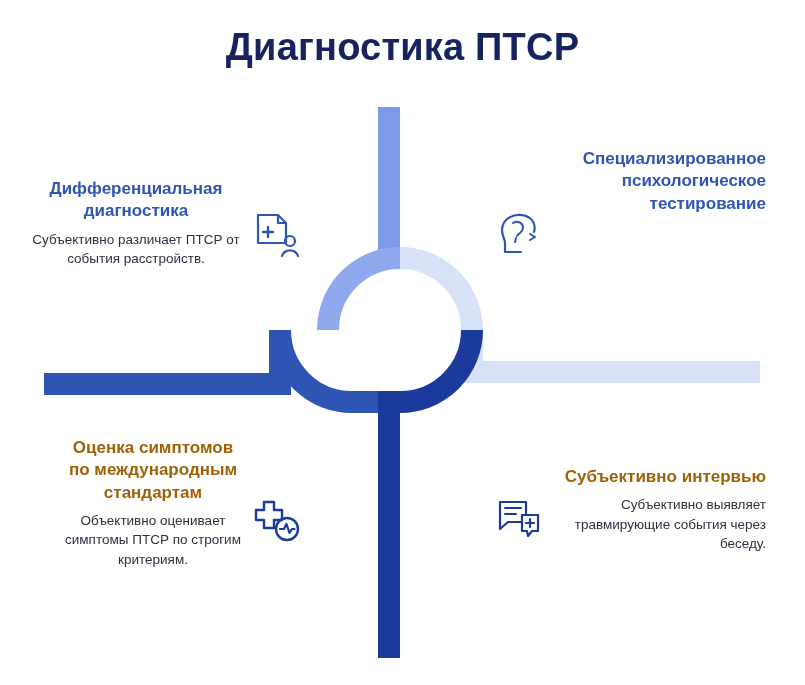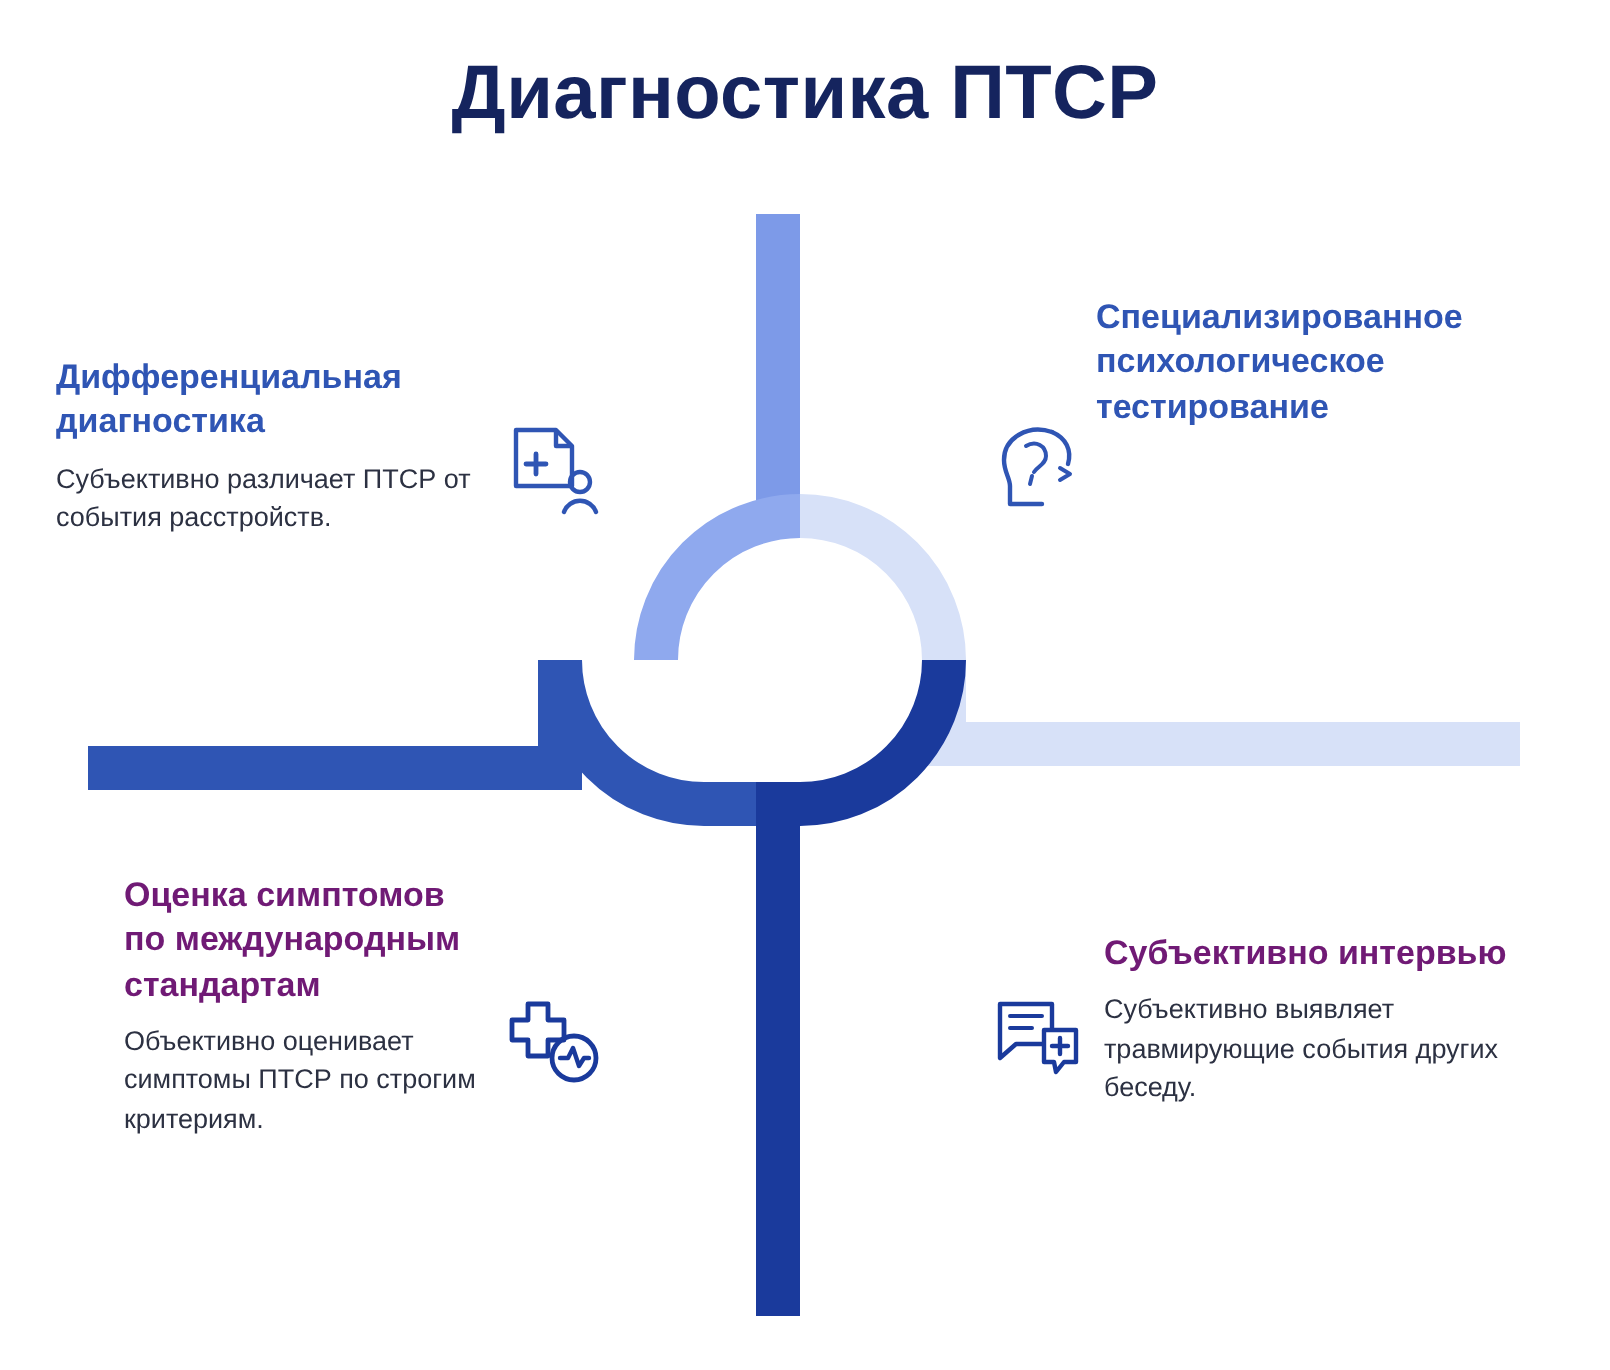--- a/index.html
+++ b/index.html
@@ -42,30 +42,30 @@
   .block {
     position: absolute;
   }
   .b-head {
     font-size: 17px;
     font-weight: bold;
     line-height: 1.32;
     color: #2f55b4;
   }
   .b-head.dark {
-    color: #701a75;
+    color: #a16207;
   }
   .b-body {
     font-size: 13.5px;
     line-height: 1.42;
     color: #2c3142;
     margin-top: 7px;
   }
-  .align-right { text-align: left; }
-  .align-left  { text-align: left; }
+  .align-right { text-align: center; }
+  .align-left  { text-align: right; }
 
   
   #block-differential {
     left: 28px;
     top: 178px;
     width: 216px;
   }
   
   #block-testing {
     left: 548px;
@@ -150,21 +150,21 @@
   <div class="icon" id="icon-standards">
     <svg width="52" height="48" viewBox="0 0 52 48">
       <path d="M12 4 h10 v8 h8 v10 h-8 v8 h-10 v-8 h-8 v-10 h8 z" fill="none" stroke="#1a3a9c" stroke-width="2.4" stroke-linejoin="round"></path>
       <circle cx="35" cy="31" r="11" fill="none" stroke="#1a3a9c" stroke-width="2.4"></circle>
       <path d="M28 31 h4 l2.5 -5 l3 9 l2.5 -4 h2.5" fill="none" stroke="#1a3a9c" stroke-width="2.2" stroke-linecap="round" stroke-linejoin="round"></path>
     </svg>
   </div>
 
   <div class="block align-left" id="block-interview">
     <div class="b-head dark">Субъективно интервью</div>
-    <div class="b-body">Субъективно выявляет травмирующие события других беседу.</div>
+    <div class="b-body">Субъективно выявляет травмирующие события через беседу.</div>
   </div>
 
   <div class="icon" id="icon-interview">
     <svg width="48" height="44" viewBox="0 0 48 44">
       <path d="M4 5 h26 v20 h-18 l-8 7 z" fill="none" stroke="#1a3a9c" stroke-width="2.2" stroke-linejoin="round"></path>
       <path d="M9 11 h16 M9 17 h11" stroke="#1a3a9c" stroke-width="2" stroke-linecap="round"></path>
       <path d="M26 18 h16 v16 h-6 l-4 5 l-1 -5 h-5 z" fill="#ffffff" stroke="#1a3a9c" stroke-width="2.2" stroke-linejoin="round"></path>
       <path d="M34 22 v8 M30 26 h8" stroke="#1a3a9c" stroke-width="2.2" stroke-linecap="round"></path>
     </svg>
   </div>

